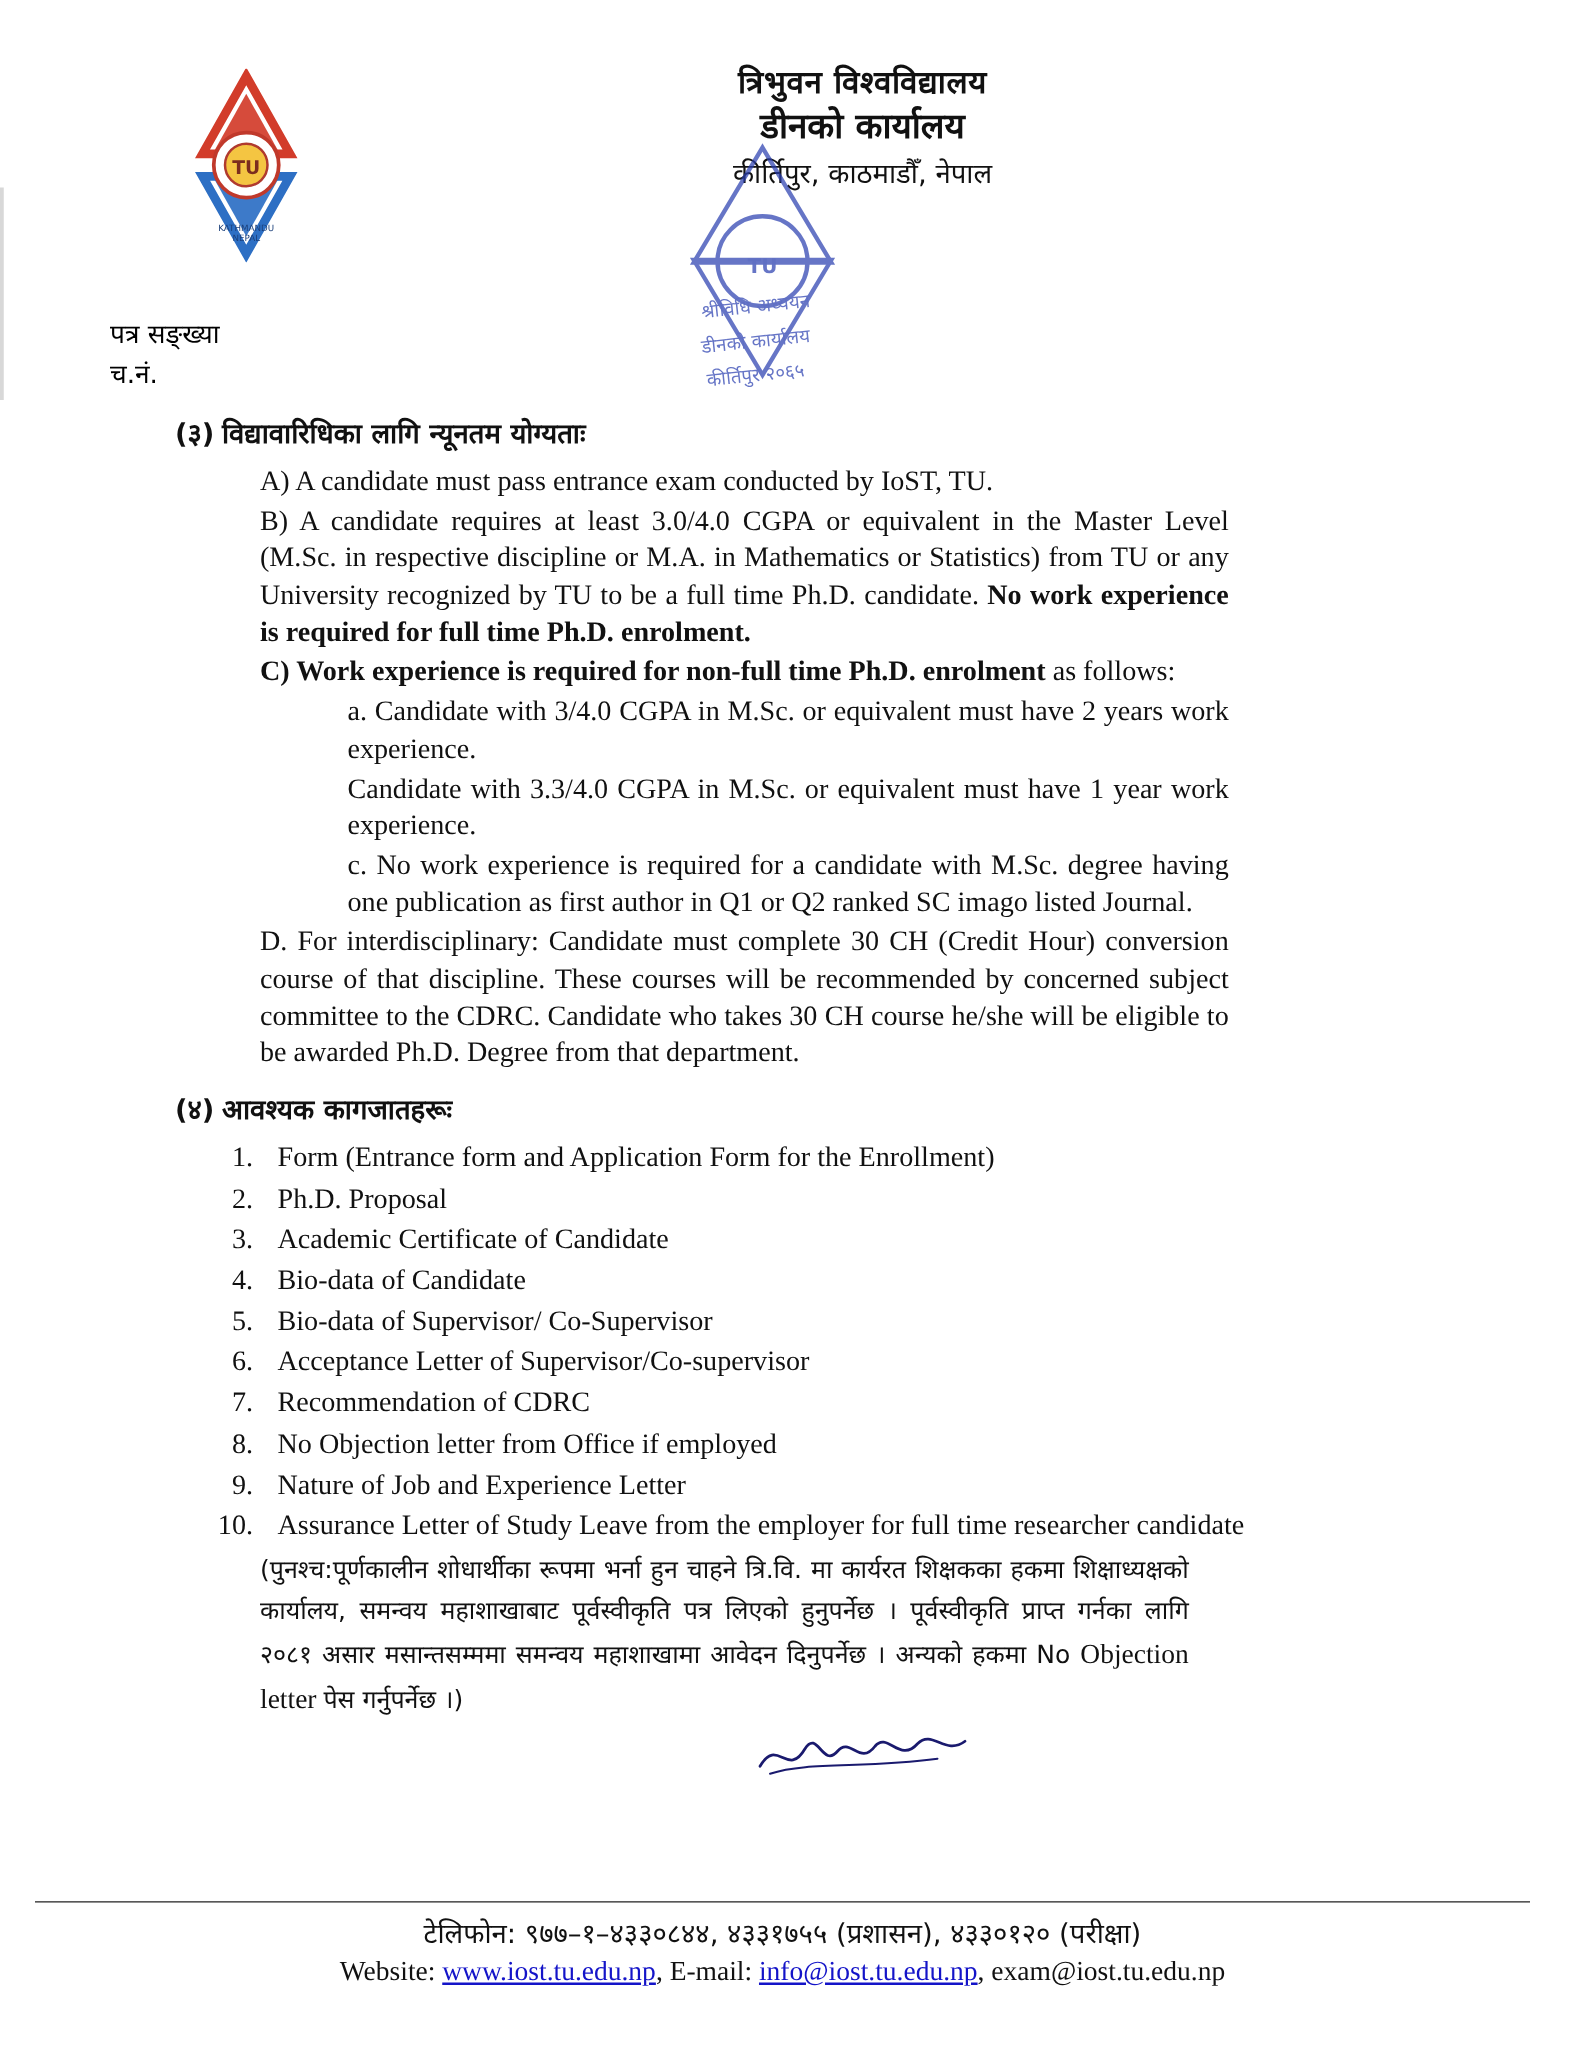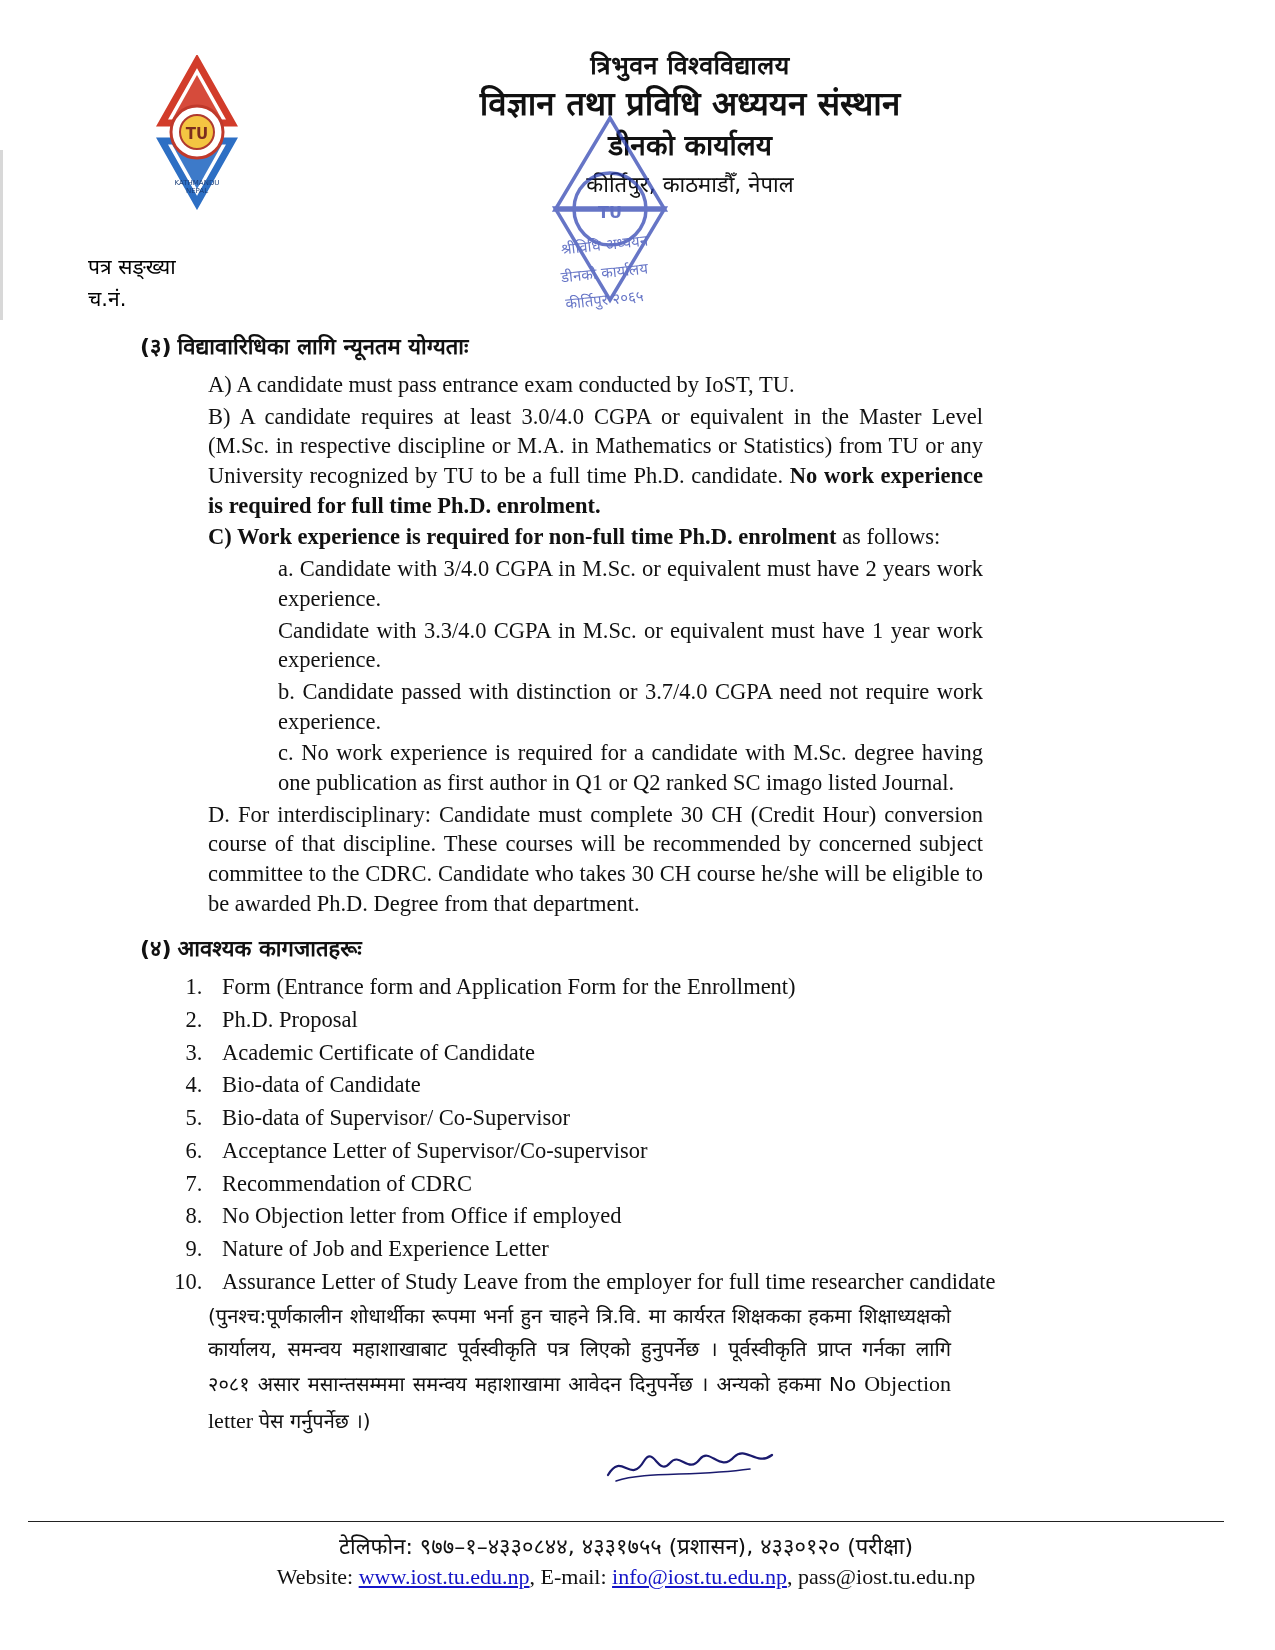--- a/index.html
+++ b/index.html
@@ -202,21 +202,20 @@
         <circle cx="77" cy="77" r="26" fill="#ffffff" stroke="#c0392b" stroke-width="3"></circle>
         <circle cx="77" cy="77" r="17" fill="#f4c542" stroke="#b03a2e" stroke-width="2"></circle>
         <text x="77" y="84" font-size="15" font-family="DejaVu Sans, sans-serif" fill="#7b2d1e" text-anchor="middle" font-weight="bold">TU</text>
         <text x="77" y="130" font-size="7" font-family="DejaVu Sans, sans-serif" fill="#1b3f7a" text-anchor="middle">KATHMANDU</text>
         <text x="77" y="138" font-size="7" font-family="DejaVu Sans, sans-serif" fill="#1b3f7a" text-anchor="middle">NEPAL</text>
       </svg>
     </div>
 
     <div class="letterhead">
       <div class="lh-line1">त्रिभुवन विश्वविद्यालय</div>
-      <div class="lh-line2">विज्ञान तथा प्रविधि अध्ययन संस्थान</div>
       <div class="lh-line3">डीनको कार्यालय</div>
       <div class="lh-line4">कीर्तिपुर, काठमाडौँ, नेपाल</div>
     </div>
 
     <div class="seal">
       <svg width="210" height="215" viewBox="0 0 210 215">
         <g stroke="#2a3fb0" fill="none" stroke-width="3.5" opacity="0.95">
           <polygon points="105,18 160,110 50,110"></polygon>
           <polygon points="105,200 50,108 160,108"></polygon>
           <circle cx="105" cy="109" r="36"></circle>
@@ -243,21 +242,20 @@
     </div>
 
     <p class="para">A)  A candidate must pass entrance exam conducted by IoST, TU.</p>
 
     <p class="para"><span>B) A candidate requires at least 3.0/4.0 CGPA or equivalent in the Master Level (M.Sc. in respective discipline or M.A. in Mathematics or Statistics) from TU or any University recognized by TU to be a full time Ph.D. candidate. </span><b>No work experience is required for full time Ph.D. enrolment.</b></p>
 
     <p class="para"><b>C) Work experience is required for non-full time Ph.D. enrolment</b><span> as follows:</span></p>
 
     <p class="para sub">a. Candidate with 3/4.0 CGPA in M.Sc. or equivalent must have 2 years work experience.</p>
     <p class="para sub">Candidate with 3.3/4.0 CGPA in M.Sc.   or equivalent must have 1 year work experience.</p>
-    <p class="para sub">b. Candidate passed with distinction or 3.7/4.0 CGPA need not require work experience.</p>
     <p class="para sub">c. No work experience is required for a candidate with M.Sc. degree having one publication as first author in Q1 or Q2 ranked SC imago listed Journal.</p>
 
     <p class="para">D.  For interdisciplinary: Candidate must complete 30 CH (Credit Hour) conversion course of that discipline. These courses will be recommended by concerned subject committee to the CDRC. Candidate who takes 30 CH course he/she will be eligible to be awarded Ph.D. Degree from that department.</p>
 
     <div class="sec-head" style="margin-top:14px;">
       <span class="num">(४)</span><span>आवश्यक कागजातहरूः</span>
     </div>
 
     <ol class="docs">
       <li>Form (Entrance form and Application Form for the  Enrollment)</li>
@@ -281,17 +279,17 @@
         <path d="M8,30 C22,6 30,40 44,16 C54,0 58,32 70,18 C80,6 88,30 100,14 C110,2 120,28 134,12 C146,0 156,22 172,10" fill="none" stroke="#1a1a6e" stroke-width="2.2" stroke-linecap="round"></path>
         <path d="M16,36 C46,26 92,32 150,24" fill="none" stroke="#1a1a6e" stroke-width="1.6" stroke-linecap="round"></path>
       </svg>
     </div>
   </div>
 
   <div class="footer">
     <hr>
     <div class="foot-phone">टेलिफोन:  ९७७–१–४३३०८४४, ४३३१७५५ (प्रशासन), ४३३०१२० (परीक्षा)</div>
     <div class="foot-web">
-      <span>Website: </span><a class="link" href="#">www.iost.tu.edu.np</a><span>, E-mail: </span><a class="link" href="#">info@iost.tu.edu.np</a><span>, pass@iost.tu.edu.np</span>
+      <span>Website: </span><a class="link" href="#">www.iost.tu.edu.np</a><span>, E-mail: </span><a class="link" href="#">info@iost.tu.edu.np</a><span>, exam@iost.tu.edu.np</span>
     </div>
   </div>
 
 </div>
 
 </body></html>

